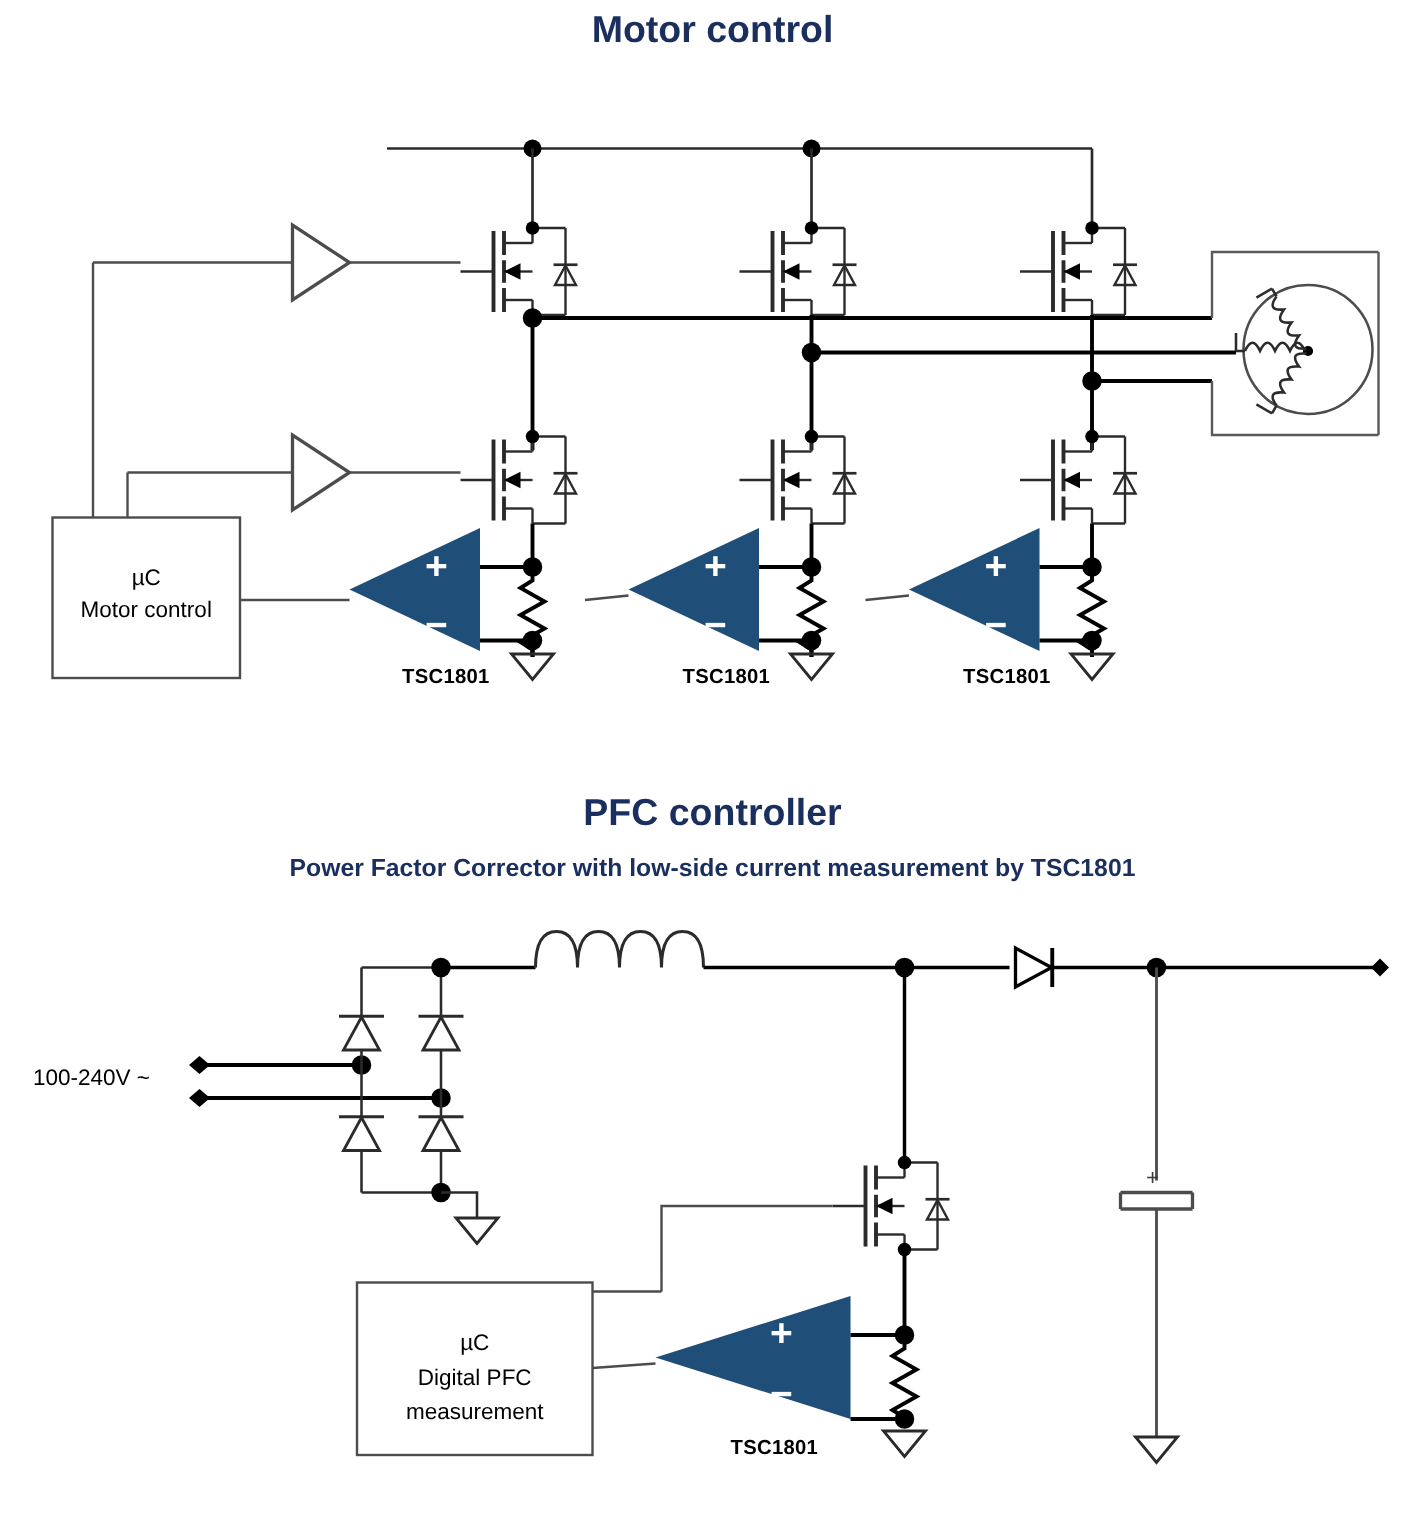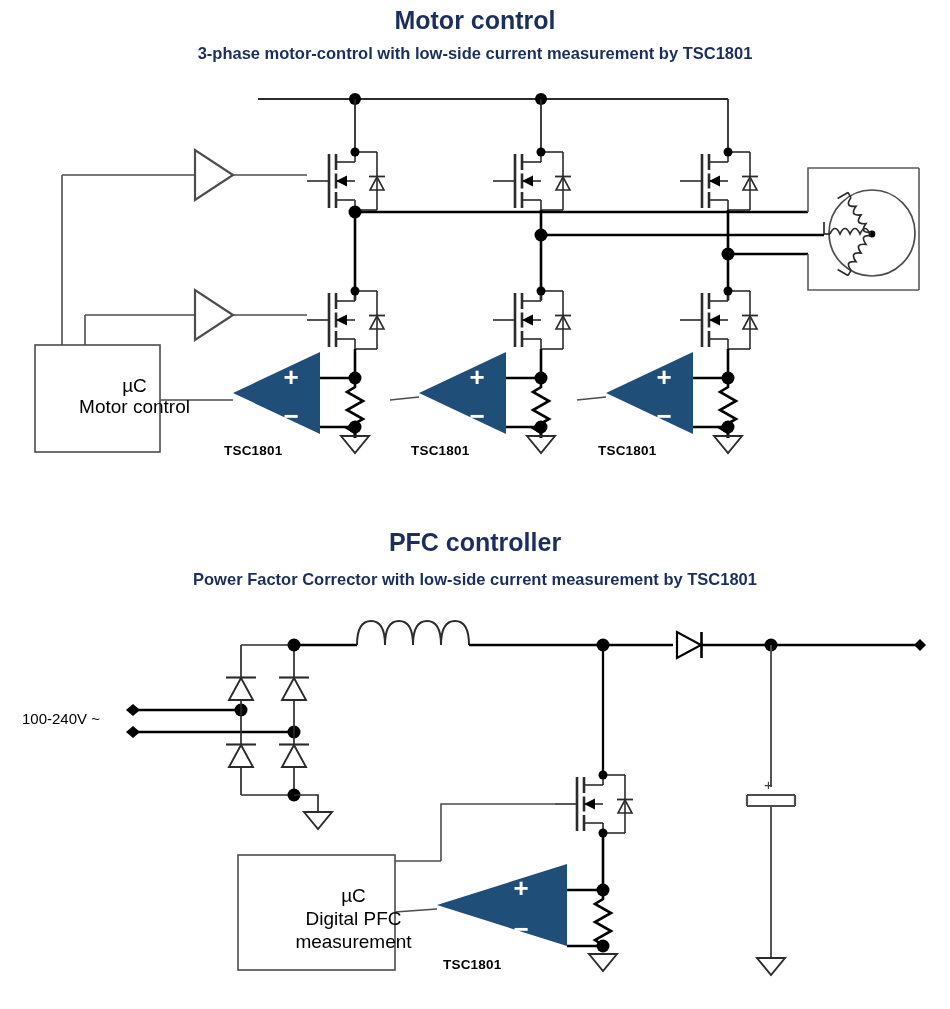--- a/index.html
+++ b/index.html
@@ -14,31 +14,30 @@
     color:#1b2f5e;font-weight:bold;font-family:"Liberation Sans",sans-serif;
   }
   .title-main{font-size:25px;letter-spacing:0px;}
   .title-sub{font-size:16.5px;}
 
   svg.sheet{position:absolute;left:0;top:0;width:950px;height:1009px;}
 
   .lbl{
     position:absolute;color:#000000;font-family:"Liberation Sans",sans-serif;
   }
-  .lbl-amp{font-size:13.5px;font-weight:bold;letter-spacing:0.2px;}
+  .lbl-amp{font-size:13.5px;font-weight:bold;letter-spacing:0.2px;margin-left:44px;}
   .lbl-ac{font-size:15px;}
-  .lbl-box{font-size:19px;text-align:center;margin-left:37px;}
+  .lbl-box{font-size:15px;text-align:center;}
 </style>
 </head>
 <body>
 
 <div class="page">
 
   <div class="title title-main" style="top:6px;">Motor control</div>
-  <div class="title title-sub" style="top:44px;">3-phase motor-control with low-side current measurement by TSC1801</div>
 
   <div class="title title-main" style="top:528px;">PFC controller</div>
   <div class="title title-sub" style="top:570px;">Power Factor Corrector with low-side current measurement by TSC1801</div>
 
   <svg class="sheet" viewBox="0 0 950 1009">
     <defs>
 
       <g id="mosfet">
 
         <line x1="0" y1="-27" x2="0" y2="27" stroke="#2b2b2b" stroke-width="2.6"></line>

